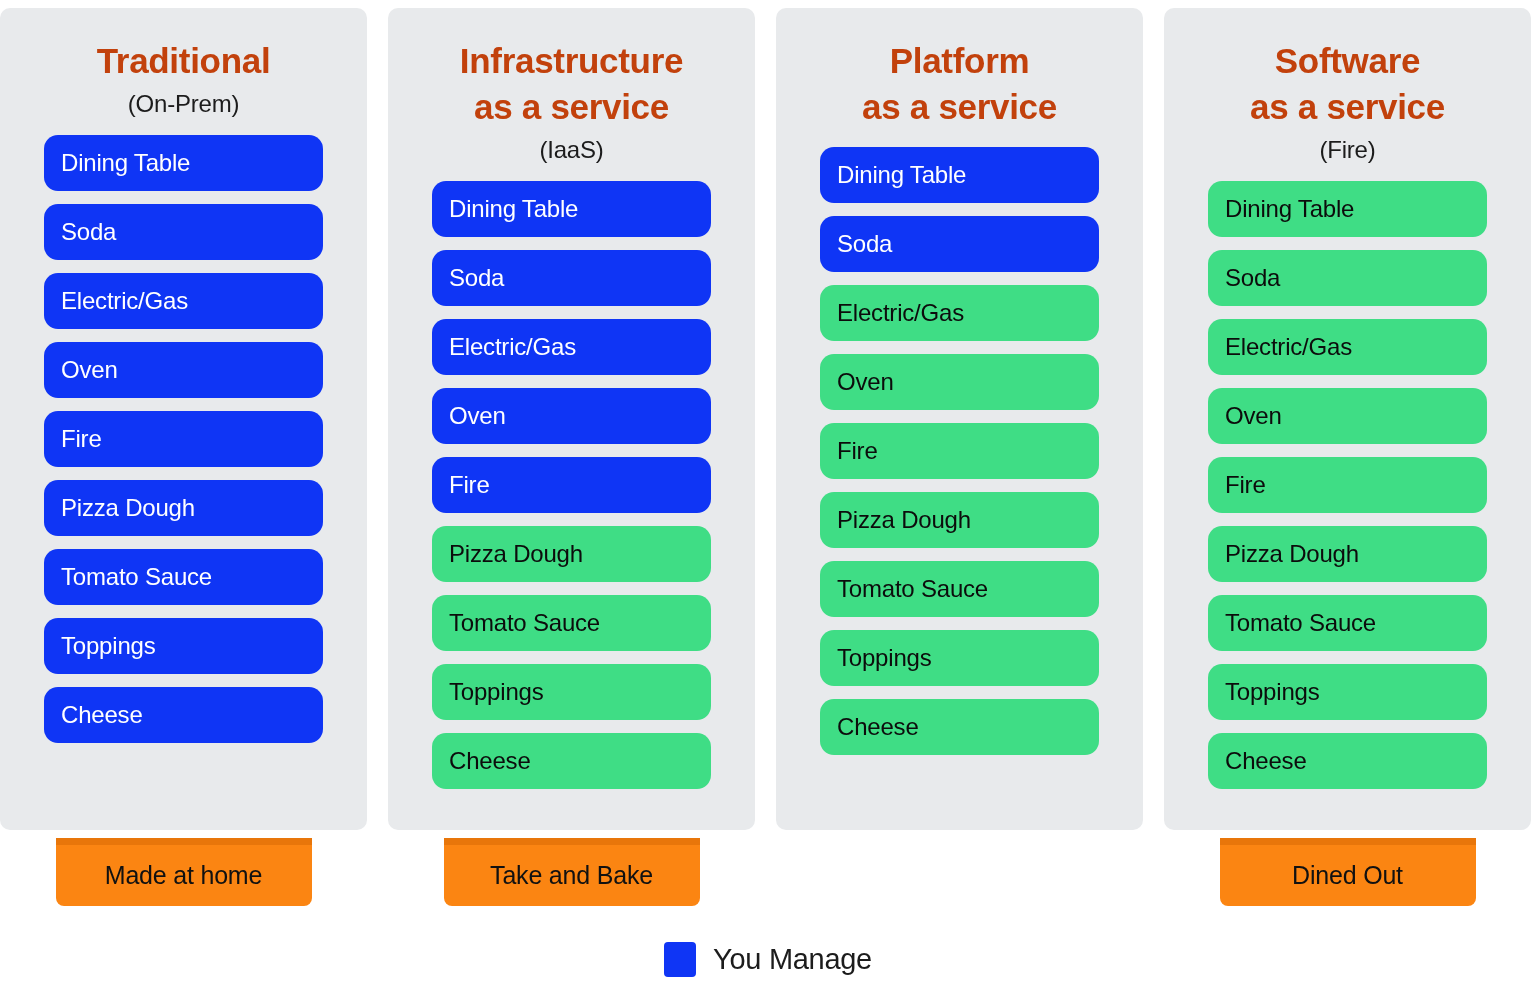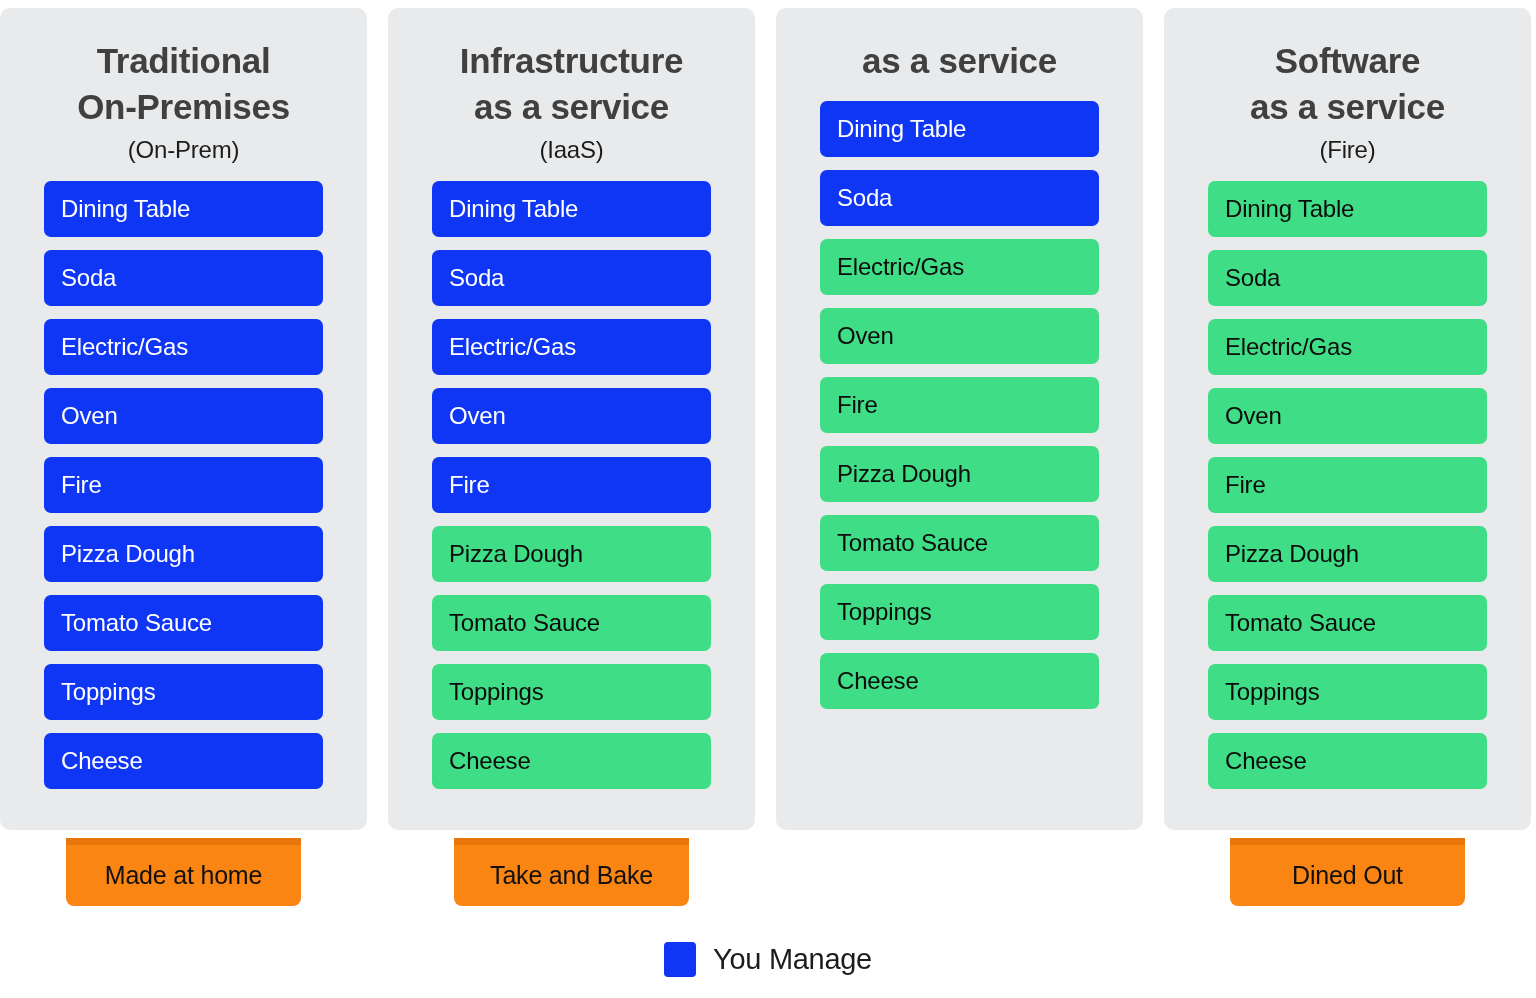--- a/index.html
+++ b/index.html
@@ -57,21 +57,21 @@
 
   .card-head {
     text-align: center;
     padding-top: 30px;
     width: 100%;
   }
 
   .card-title {
     font-size: 35px;
     font-weight: bold;
-    color: #404040;
+    color: #c2410c;
     line-height: 1.32;
     letter-spacing: -0.3px;
   }
 
   .card-subtitle {
     font-size: 24px;
     font-weight: normal;
     color: #1c1c1c;
     margin-top: 6px;
     letter-spacing: -0.2px;
@@ -80,21 +80,21 @@
   .rows {
     margin-top: 17px;
     width: 279px;
     display: flex;
     flex-direction: column;
     gap: 13px;
   }
 
   .row {
     height: 56px;
-    border-radius: 7px;
+    border-radius: 14px;
     display: flex;
     align-items: center;
     padding-left: 17px;
     box-sizing: border-box;
     font-size: 24px;
     letter-spacing: -0.2px;
   }
 
   .row.manage-self {
     background: #0f35f5;
@@ -102,21 +102,21 @@
   }
 
   .row.manage-vendor {
     background: #3fdd85;
     color: #0c0c0c;
   }
 
   .footer-chip {
     margin-top: 8px;
     height: 68px;
-    width: 235px;
+    width: 256px;
     align-self: center;
     background: #fb8512;
     border-top: 7px solid #e8760a;
     border-radius: 0 0 8px 8px;
     display: flex;
     align-items: center;
     justify-content: center;
     font-size: 25px;
     color: #111111;
     box-sizing: border-box;
@@ -159,21 +159,20 @@
 </style>
 </head>
 <body>
 
 <div class="board">
   <div class="columns">
       <div class="column">
         <div class="card">
           <div class="card-head">
             <div class="card-title">Traditional</div>
-            <div class="card-title">On-Premises</div>
             <div class="card-subtitle">(On-Prem)</div>
           </div>
           <div class="rows">
             <div class="row manage-self">
               <span>Dining Table</span>
             </div>
             <div class="row manage-self">
               <span>Soda</span>
             </div>
             <div class="row manage-self">
@@ -236,20 +235,21 @@
             <div class="row manage-vendor">
               <span>Cheese</span>
             </div>
           </div>
         </div>
         <div class="footer-chip">Take and Bake</div>
       </div>
       <div class="column">
         <div class="card">
           <div class="card-head">
+            <div class="card-title">Platform</div>
             <div class="card-title">as a service</div>
           </div>
           <div class="rows">
             <div class="row manage-self">
               <span>Dining Table</span>
             </div>
             <div class="row manage-self">
               <span>Soda</span>
             </div>
             <div class="row manage-vendor">

